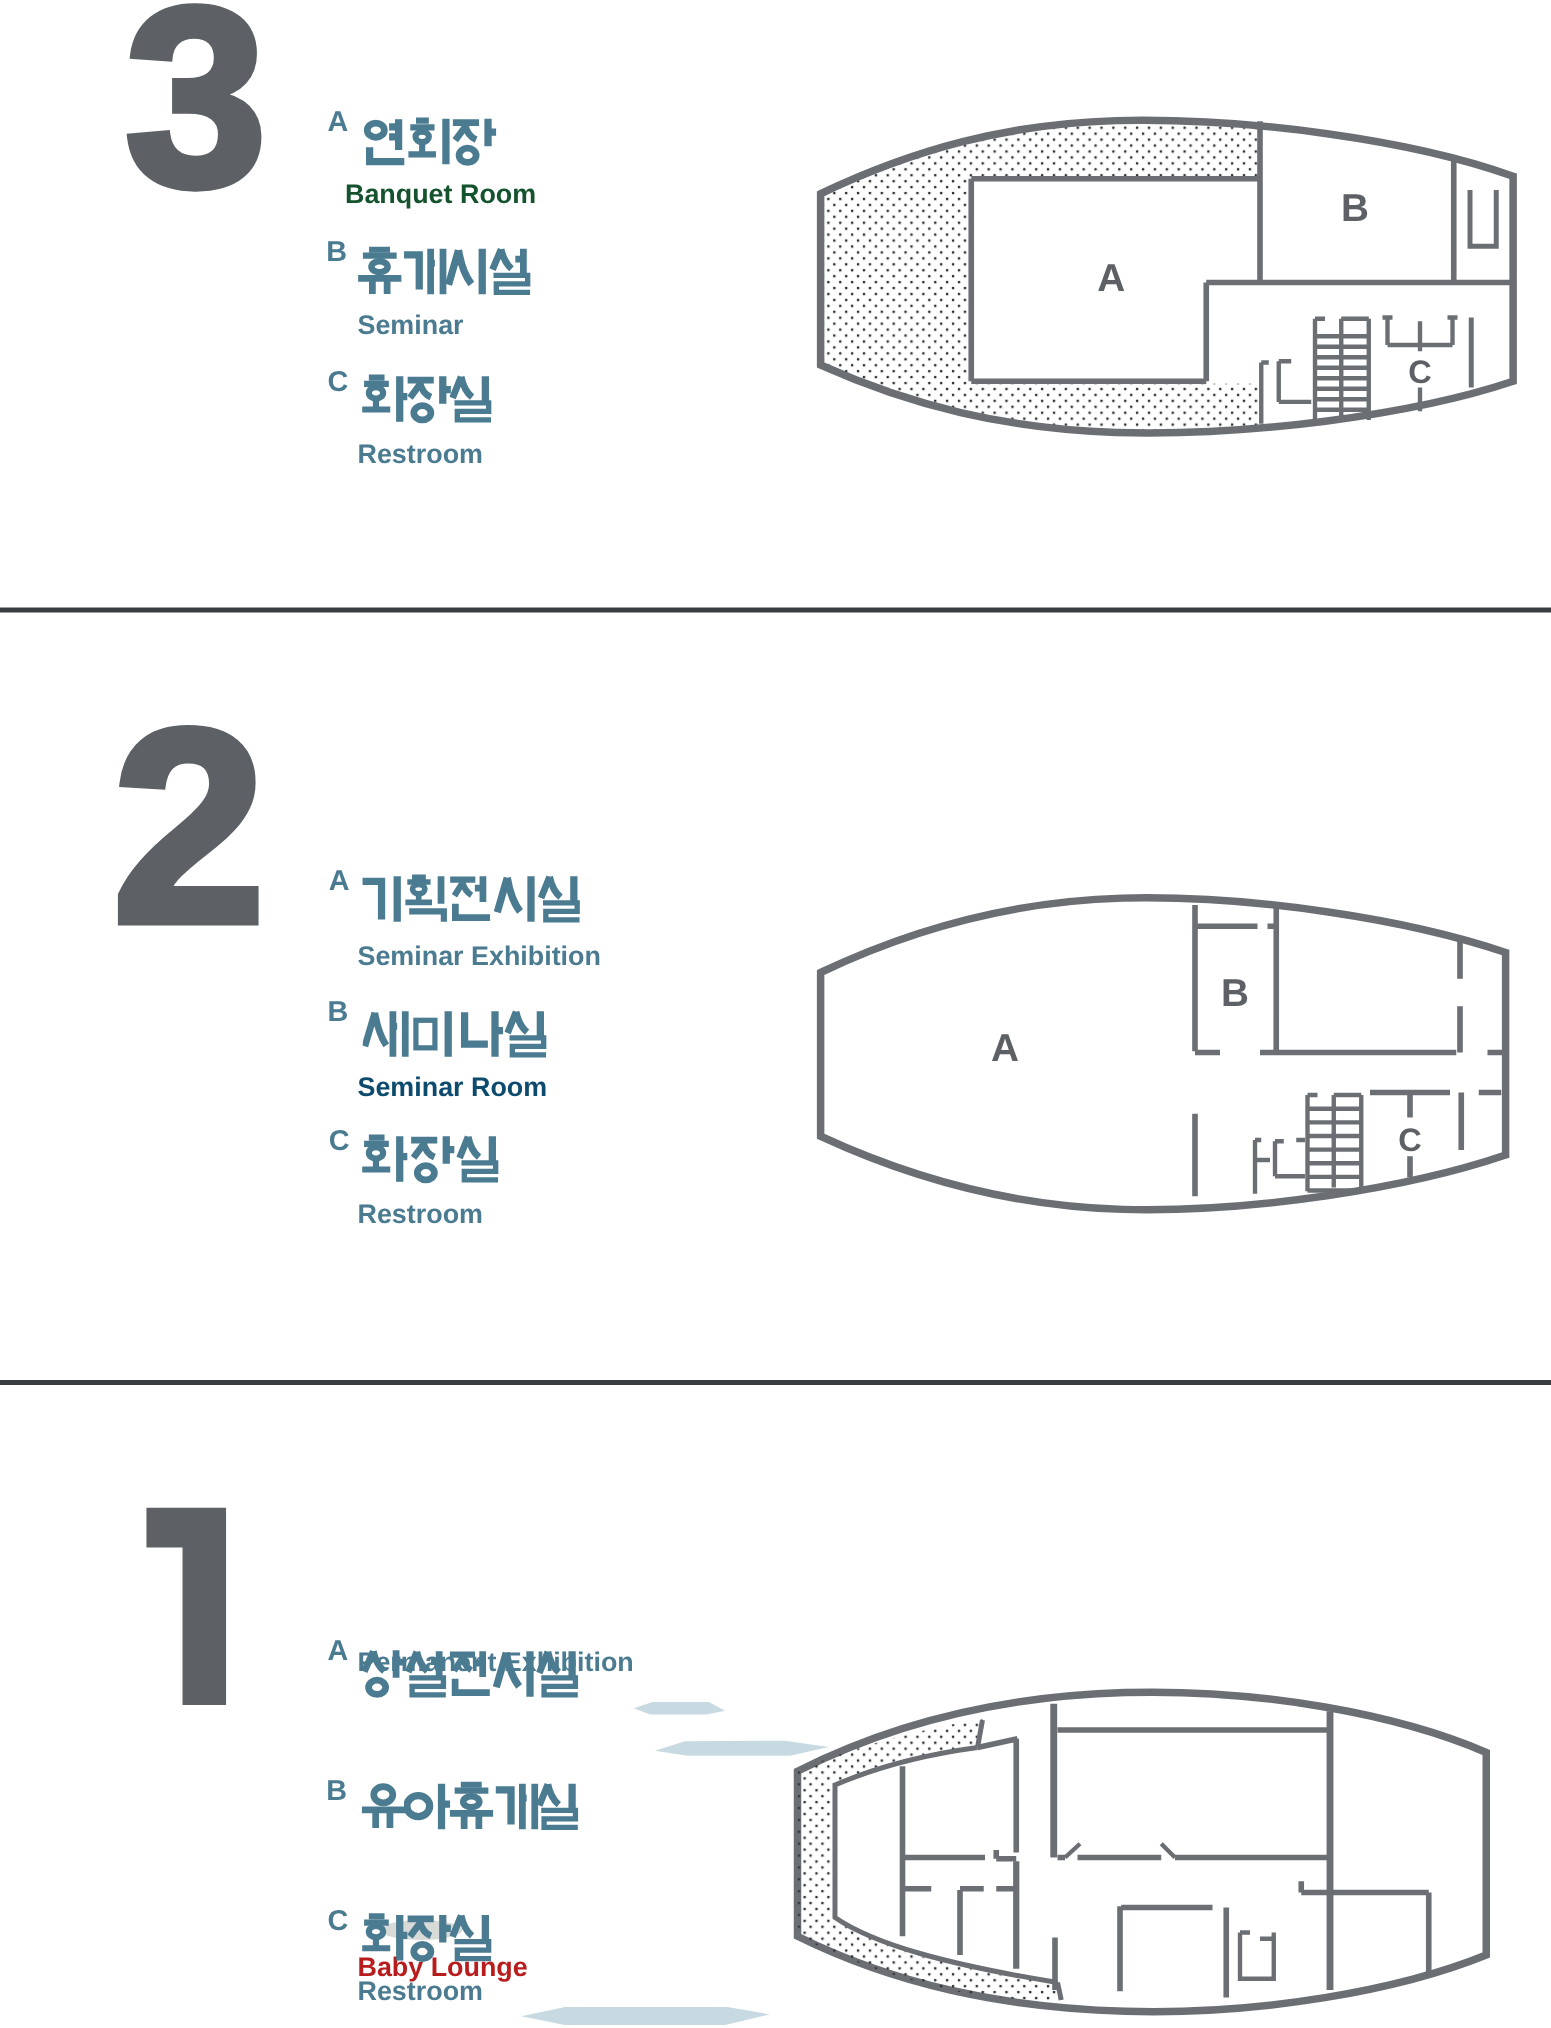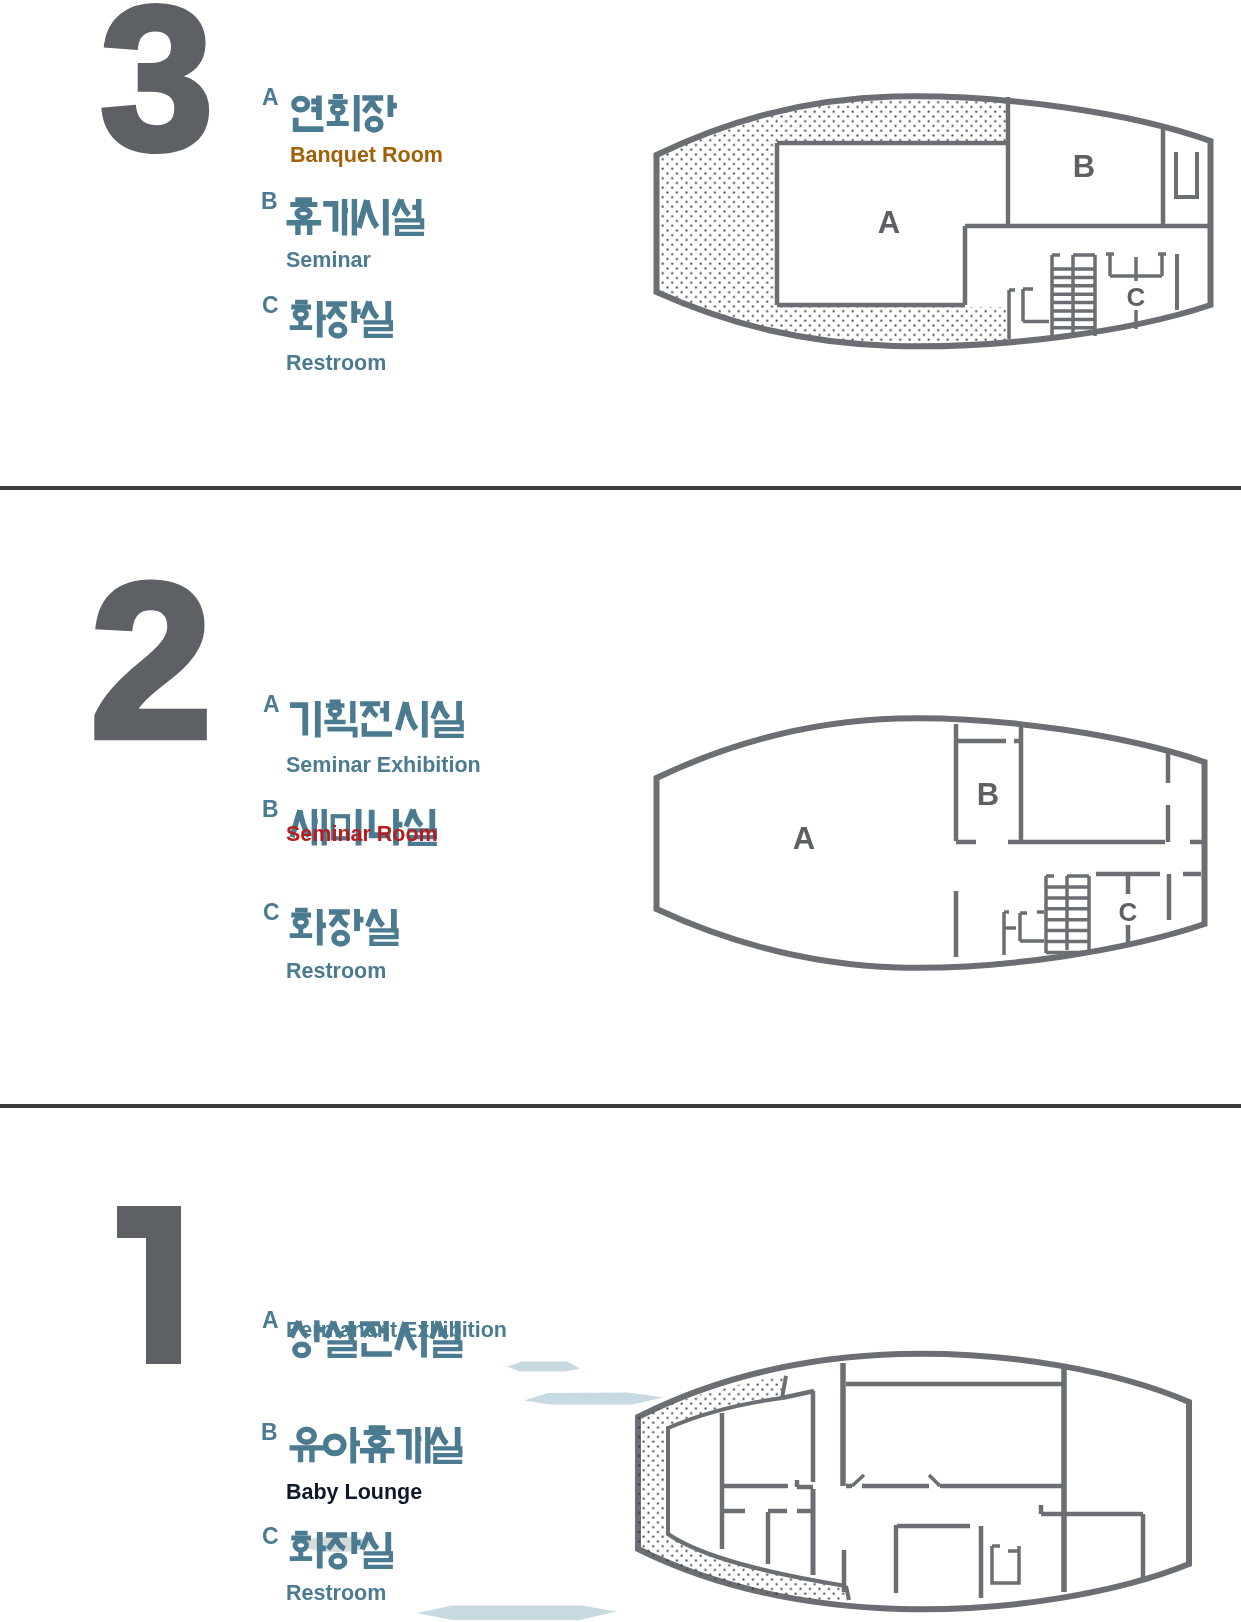--- a/index.html
+++ b/index.html
@@ -102,21 +102,21 @@
 <div style="position:absolute;left:0;top:1104px;width:1241px;height:3.5px;background:#3a3d40"></div>
 
 <div style="position:absolute;left:100px;top:-24px;font:700 204px 'Liberation Sans',sans-serif;color:#5d6165;line-height:1;-webkit-text-stroke:6.1px #5d6165">3</div>
 
 <div style="position:absolute;left:262px;top:86px;font:700 23px 'Liberation Sans',sans-serif;color:#4b7b91;line-height:1">A</div>
 <svg style="position:absolute;left:290px;top:92px;color:#4b7b91" width="108" height="42.5" viewBox="0 0 108 42.5">
     <use href="#g-yeon" x="0.0" y="0" width="38" height="42.5"></use>
     <use href="#g-hoe" x="35.2" y="0" width="38" height="42.5"></use>
     <use href="#g-jang" x="70.4" y="0" width="38" height="42.5"></use>
   </svg>
-<div style="position:absolute;left:290px;top:145px;font:700 21.5px 'Liberation Sans',sans-serif;color:#a16207;line-height:1;white-space:nowrap">Banquet Room</div>
+<div style="position:absolute;left:276px;top:145px;font:700 21.5px 'Liberation Sans',sans-serif;color:#14532d;line-height:1;white-space:nowrap">Banquet Room</div>
 
 <div style="position:absolute;left:261px;top:190px;font:700 23px 'Liberation Sans',sans-serif;color:#4b7b91;line-height:1">B</div>
 <svg style="position:absolute;left:285px;top:196px;color:#4b7b91" width="144" height="42.5" viewBox="0 0 144 42.5">
     <use href="#g-hyu" x="0.0" y="0" width="38" height="42.5"></use>
     <use href="#g-ge" x="35.2" y="0" width="38" height="42.5"></use>
     <use href="#g-si" x="70.4" y="0" width="38" height="42.5"></use>
     <use href="#g-seol" x="105.6" y="0" width="38" height="42.5"></use>
   </svg>
 <div style="position:absolute;left:286px;top:250px;font:700 21.5px 'Liberation Sans',sans-serif;color:#4b7b91;line-height:1;white-space:nowrap">Seminar</div>
 
@@ -182,21 +182,21 @@
   </svg>
 <div style="position:absolute;left:286px;top:755px;font:700 21.5px 'Liberation Sans',sans-serif;color:#4b7b91;line-height:1;white-space:nowrap">Seminar Exhibition</div>
 
 <div style="position:absolute;left:262px;top:798px;font:700 23px 'Liberation Sans',sans-serif;color:#4b7b91;line-height:1">B</div>
 <svg style="position:absolute;left:290px;top:806px;color:#4b7b91" width="151" height="42.5" viewBox="0 0 151 42.5">
     <use href="#g-se" x="0.0" y="0" width="38" height="42.5"></use>
     <use href="#g-mi" x="37.8" y="0" width="38" height="42.5"></use>
     <use href="#g-na" x="75.6" y="0" width="38" height="42.5"></use>
     <use href="#g-sil" x="113.4" y="0" width="38" height="42.5"></use>
   </svg>
-<div style="position:absolute;left:286px;top:824px;font:700 21.5px 'Liberation Sans',sans-serif;color:#b91c1c;line-height:1;white-space:nowrap">Seminar Room</div>
+<div style="position:absolute;left:286px;top:860px;font:700 21.5px 'Liberation Sans',sans-serif;color:#0c4a6e;line-height:1;white-space:nowrap">Seminar Room</div>
 
 <div style="position:absolute;left:263px;top:901px;font:700 23px 'Liberation Sans',sans-serif;color:#4b7b91;line-height:1">C</div>
 <svg style="position:absolute;left:289px;top:906px;color:#4b7b91" width="114" height="42.5" viewBox="0 0 114 42.5">
     <use href="#g-hwa" x="0.0" y="0" width="38" height="42.5"></use>
     <use href="#g-jang" x="38.0" y="0" width="38" height="42.5"></use>
     <use href="#g-sil" x="76.0" y="0" width="38" height="42.5"></use>
   </svg>
 <div style="position:absolute;left:286px;top:961px;font:700 21.5px 'Liberation Sans',sans-serif;color:#4b7b91;line-height:1;white-space:nowrap">Restroom</div>
 
 <svg style="position:absolute;left:645px;top:705px" width="575" height="275" viewBox="645 705 575 275">
@@ -247,21 +247,21 @@
 <div style="position:absolute;left:286px;top:1320px;font:700 21.5px 'Liberation Sans',sans-serif;color:#4b7b91;line-height:1;white-space:nowrap">Permanent Exhibition</div>
 
 <div style="position:absolute;left:261px;top:1421px;font:700 23px 'Liberation Sans',sans-serif;color:#4b7b91;line-height:1">B</div>
 <svg style="position:absolute;left:288px;top:1424px;color:#4b7b91" width="179" height="42.5" viewBox="0 0 179 42.5">
     <use href="#g-yu" x="0.0" y="0" width="38" height="42.5"></use>
     <use href="#g-a" x="35.2" y="0" width="38" height="42.5"></use>
     <use href="#g-hyu" x="70.4" y="0" width="38" height="42.5"></use>
     <use href="#g-ge" x="105.6" y="0" width="38" height="42.5"></use>
     <use href="#g-sil" x="140.8" y="0" width="38" height="42.5"></use>
   </svg>
-<div style="position:absolute;left:286px;top:1482px;font:700 21.5px 'Liberation Sans',sans-serif;color:#0f172a;line-height:1;white-space:nowrap">Baby Lounge</div>
+<div style="position:absolute;left:286px;top:1564px;font:700 21.5px 'Liberation Sans',sans-serif;color:#b91c1c;line-height:1;white-space:nowrap">Baby Lounge</div>
 
 <div style="position:absolute;left:262px;top:1525px;font:700 23px 'Liberation Sans',sans-serif;color:#4b7b91;line-height:1">C</div>
 <svg style="position:absolute;left:289px;top:1529px;color:#4b7b91" width="108" height="42.5" viewBox="0 0 108 42.5">
     <use href="#g-hwa" x="0.0" y="0" width="38" height="42.5"></use>
     <use href="#g-jang" x="35.2" y="0" width="38" height="42.5"></use>
     <use href="#g-sil" x="70.4" y="0" width="38" height="42.5"></use>
   </svg>
 <div style="position:absolute;left:286px;top:1583px;font:700 21.5px 'Liberation Sans',sans-serif;color:#4b7b91;line-height:1;white-space:nowrap">Restroom</div>
 
 <svg style="position:absolute;left:625px;top:1330px" width="580" height="292" viewBox="625 1330 580 292">

